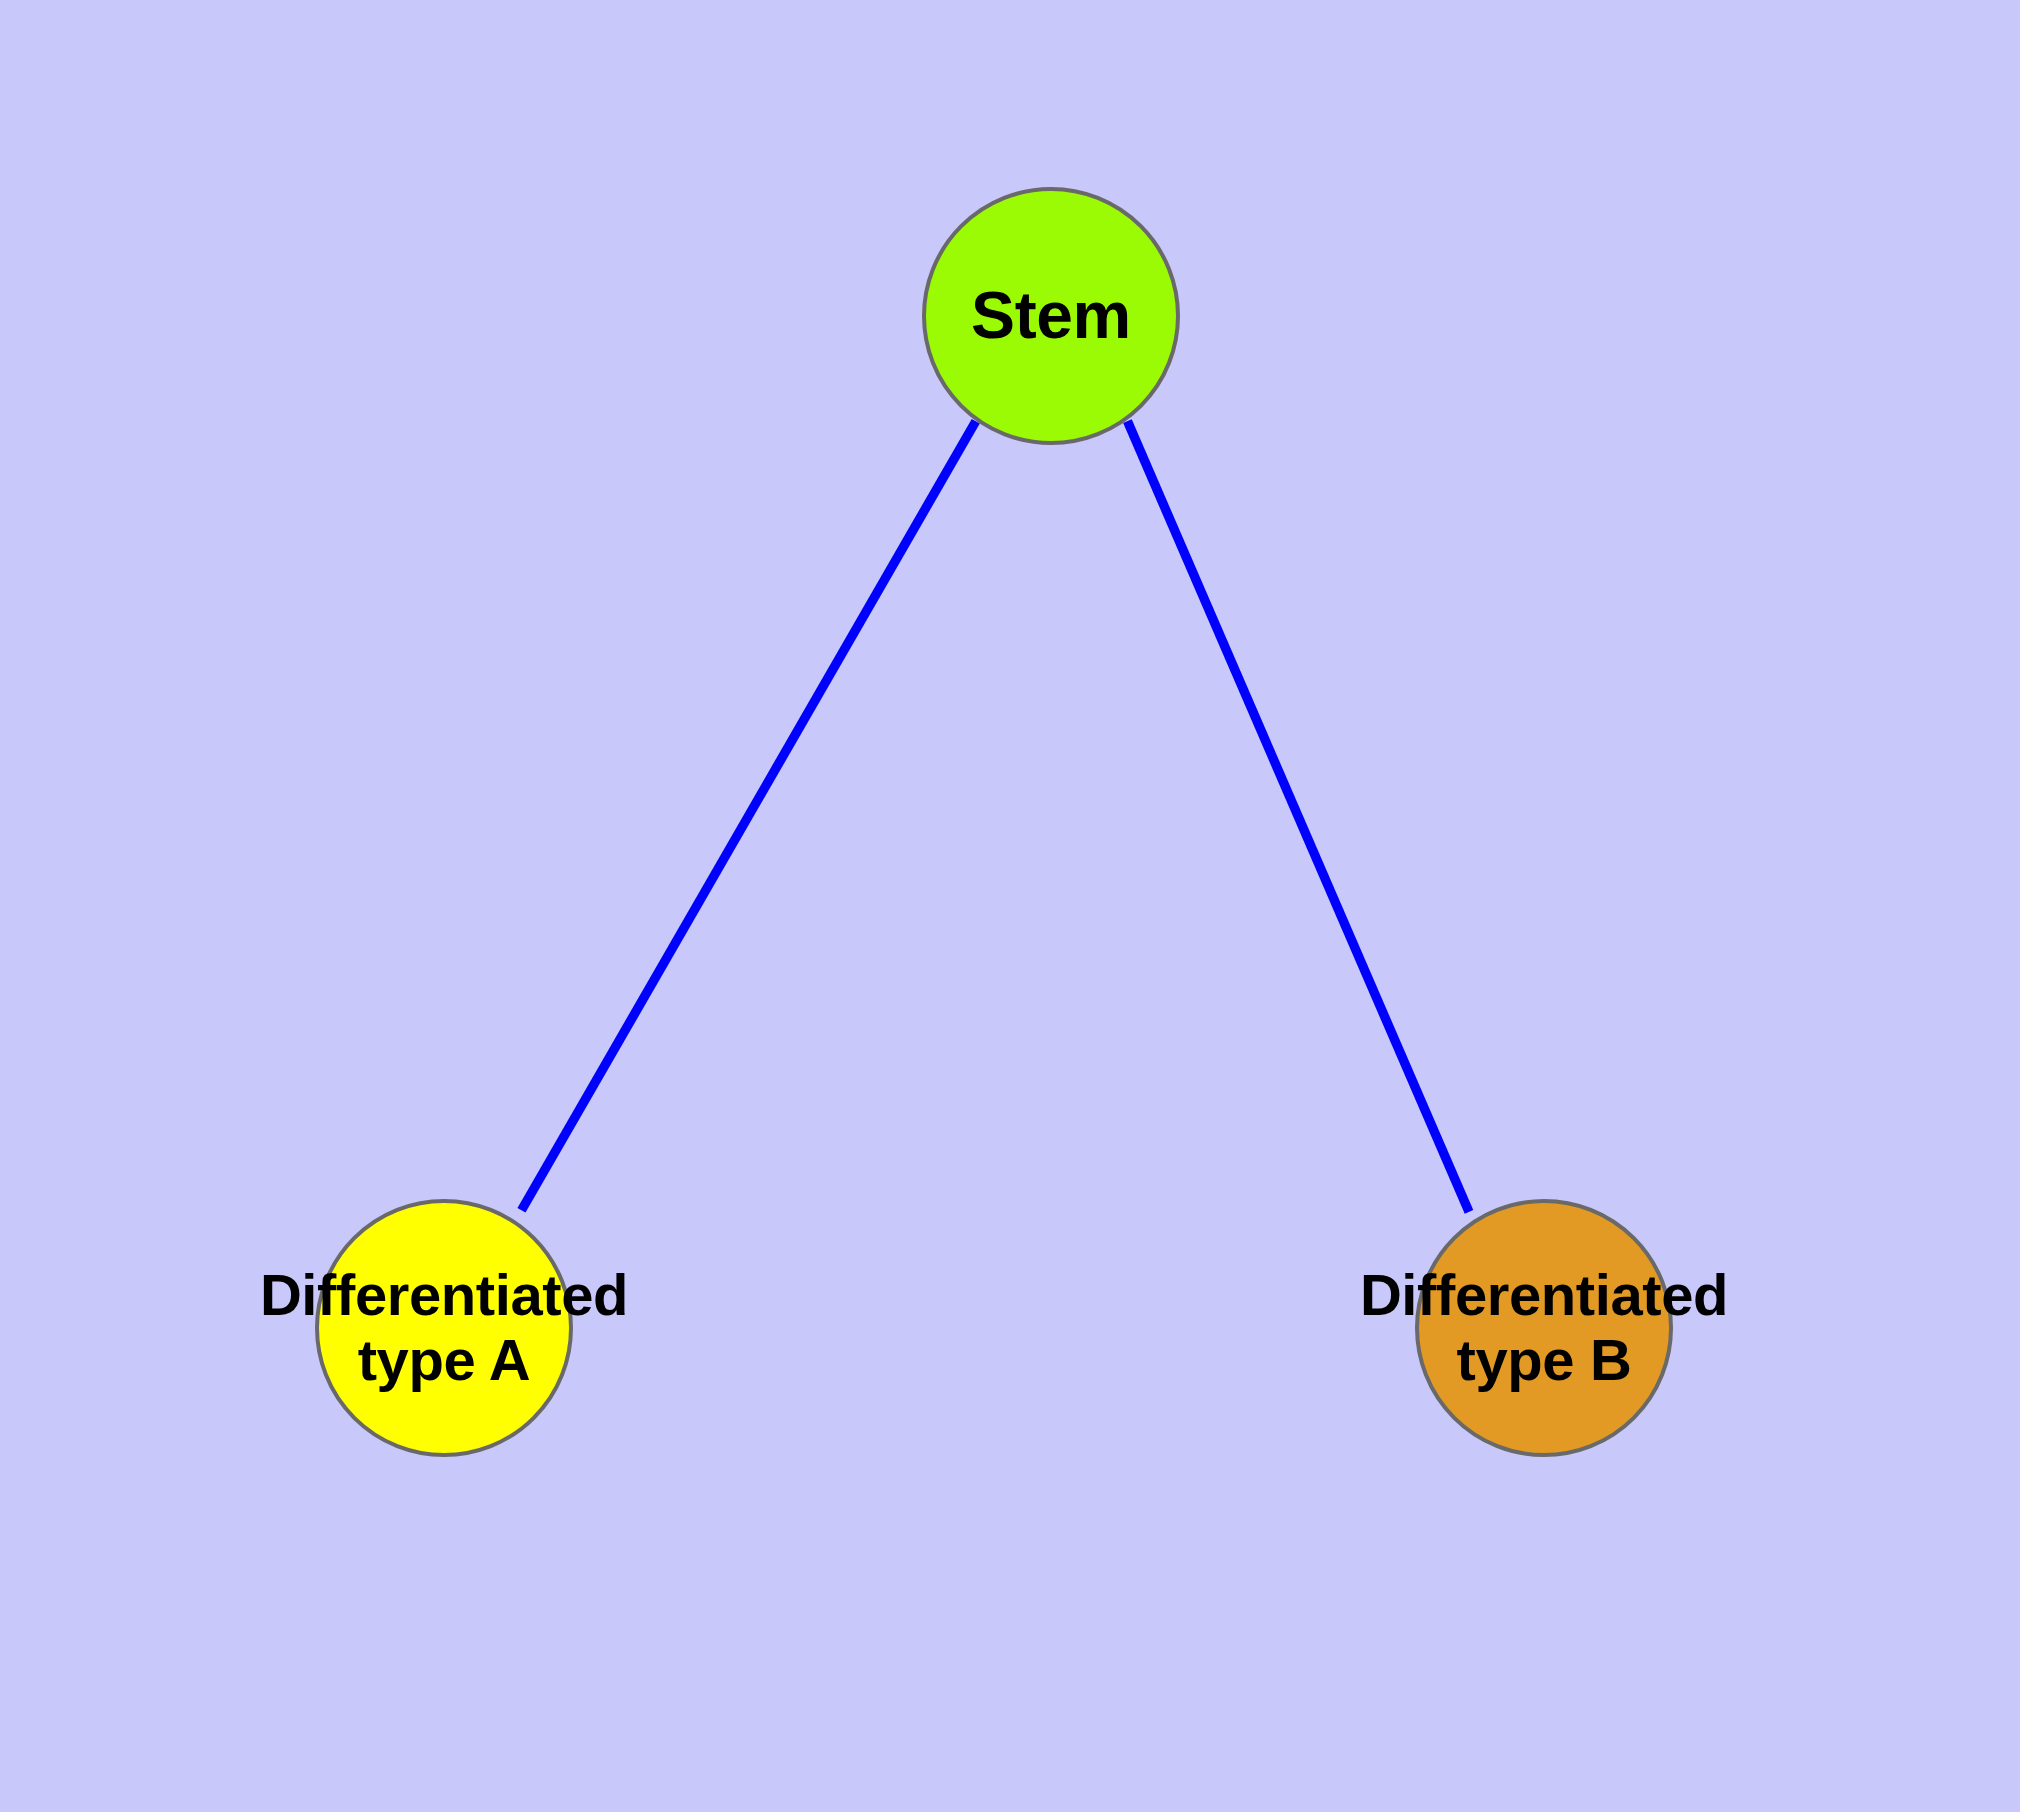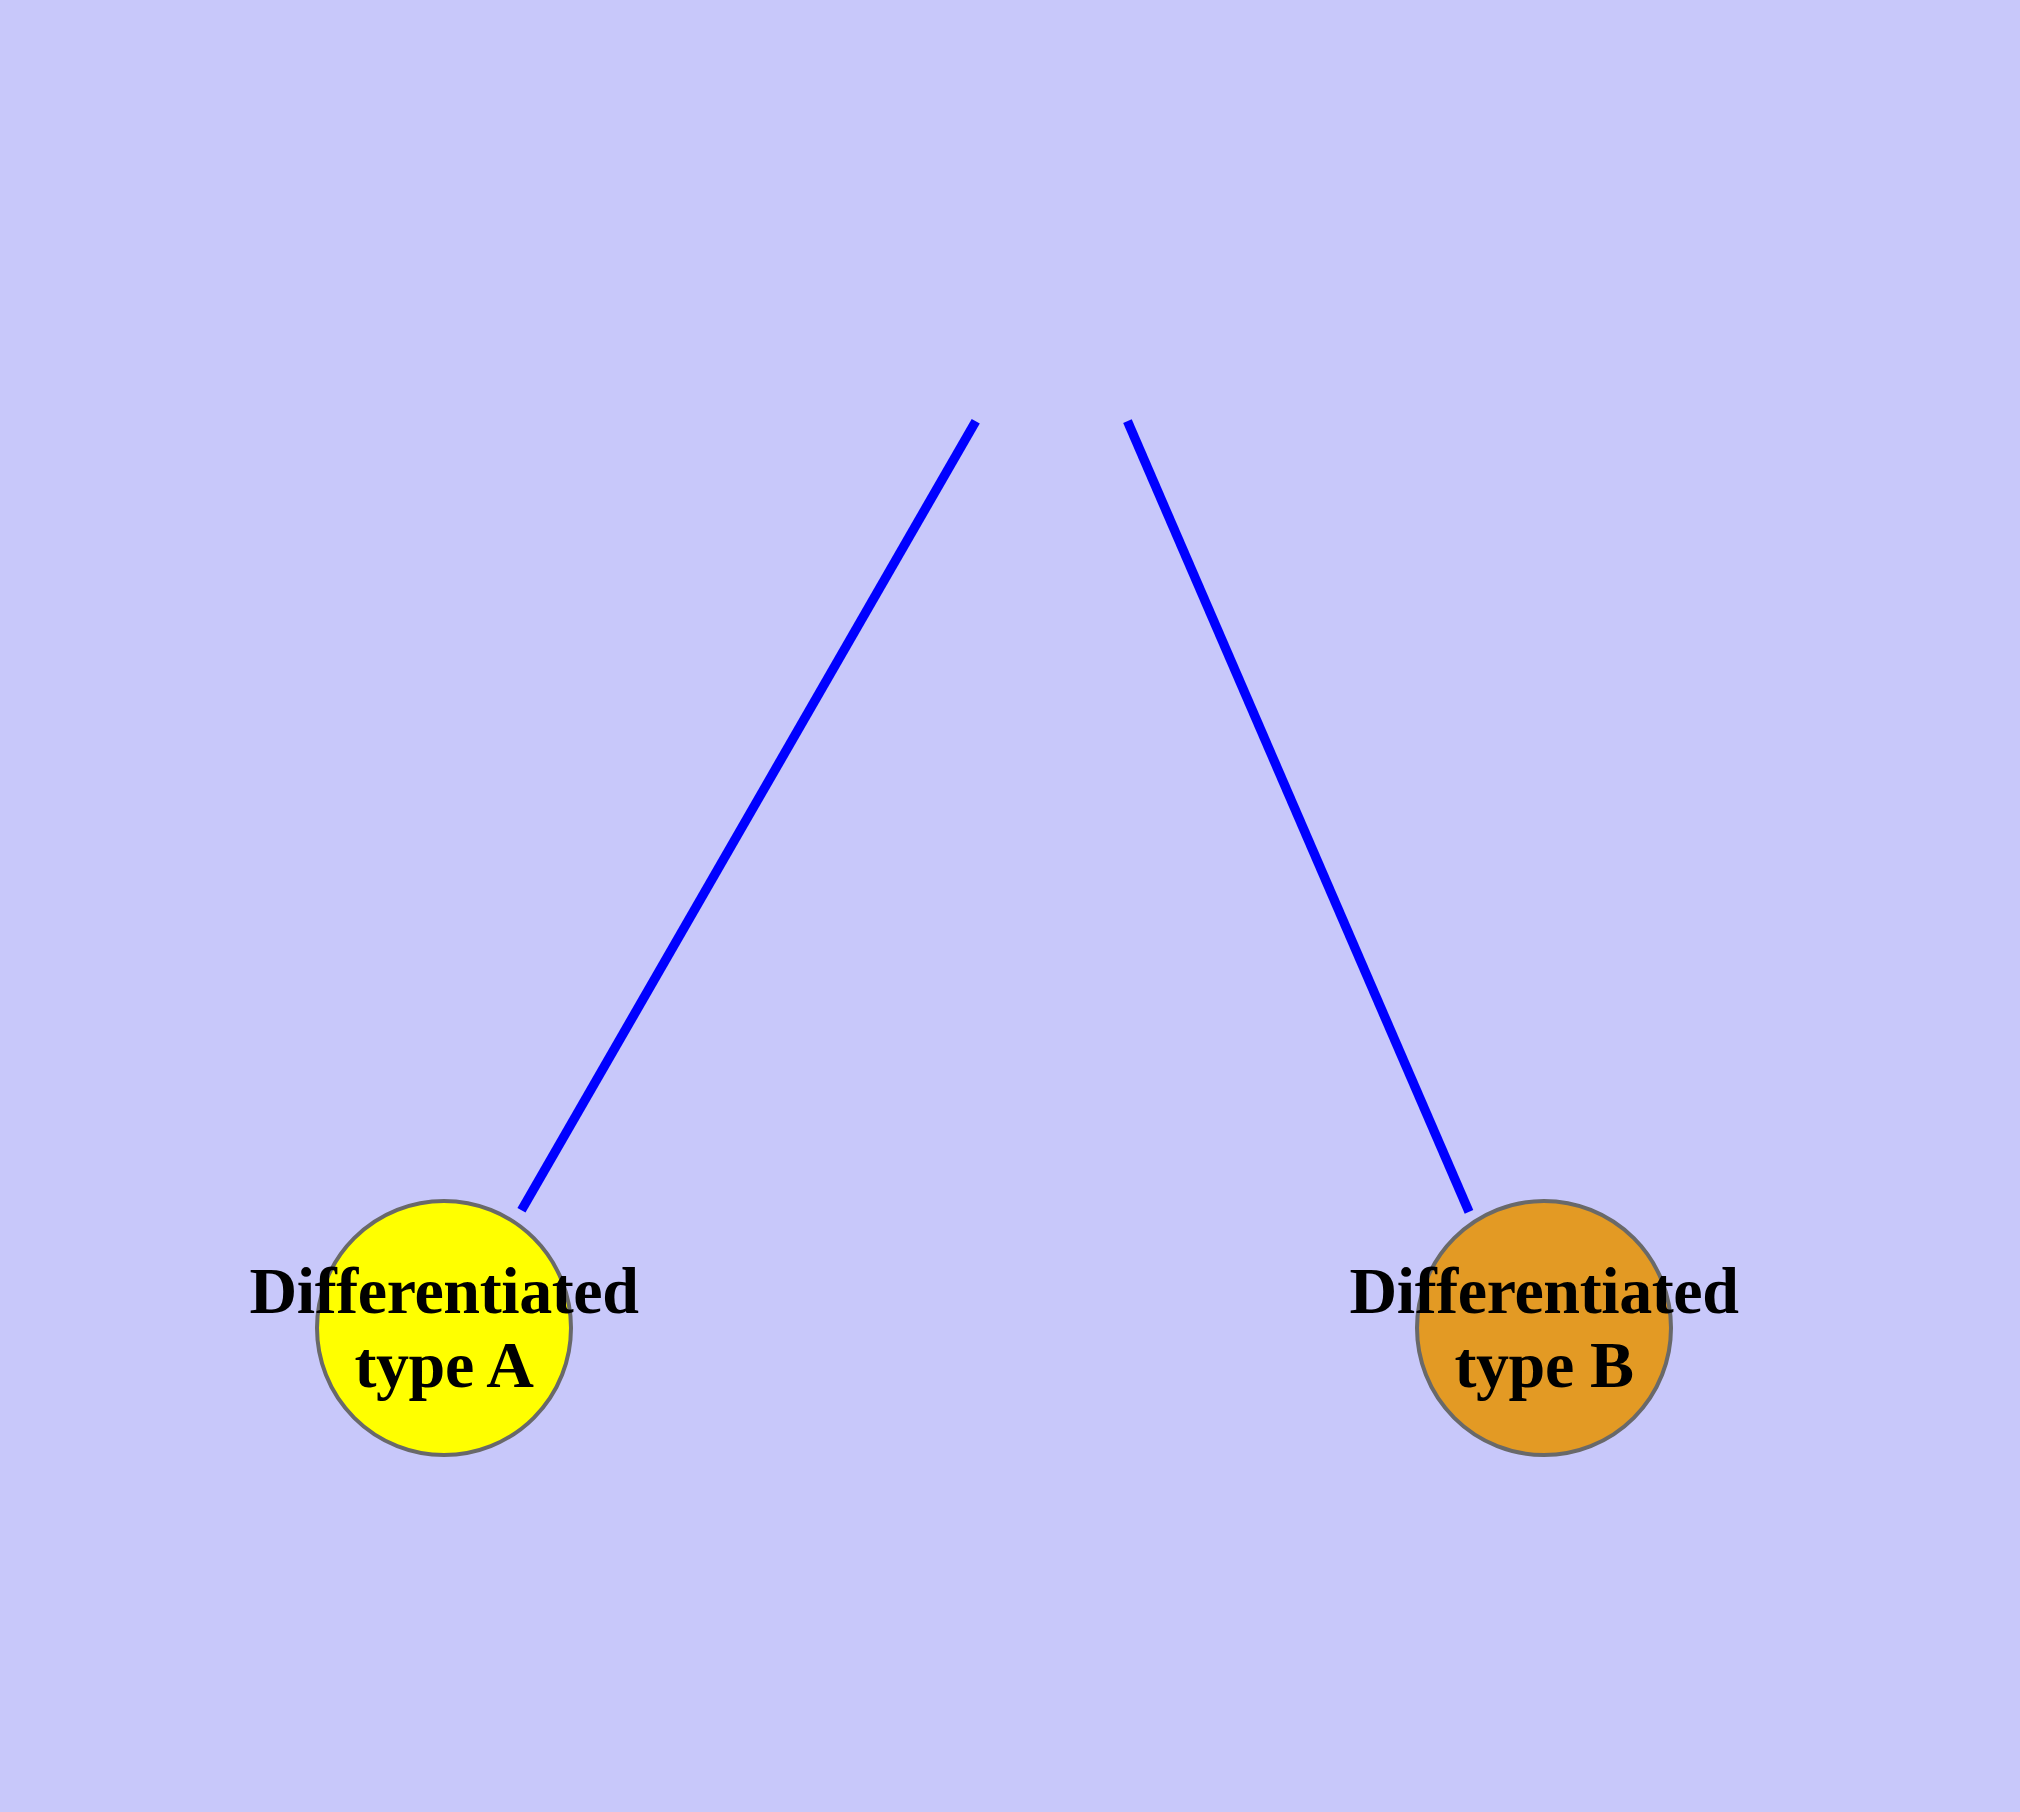--- a/index.html
+++ b/index.html
@@ -44,34 +44,36 @@
     color: #000000;
     font-weight: bold;
     line-height: 1.12;
     letter-spacing: -0.4px;
     pointer-events: none;
   }
   .node-root .node-label {
     font-size: 66px;
   }
   .node-leaf .node-label {
-    font-size: 66px;
-    font-family: Liberation Serif, serif;
+    font-size: 58px;
   }
 </style>
 </head>
 <body style="width: 2021px; height: 1812px;">
 
 <div id="graph-canvas" style="width: 2021px; height: 1812px; background: rgb(200, 200, 250);">
 
   <svg id="edge-layer" viewBox="0 0 2384 2138" xmlns="http://www.w3.org/2000/svg" style="width: 2021px; height: 1812px;">
     <line stroke-linecap="butt" x1="1151" y1="497" x2="615" y2="1428" stroke="#0000ff" stroke-width="11"></line>
     <line stroke-linecap="butt" x1="1330" y1="497" x2="1733" y2="1430" stroke="#0000ff" stroke-width="11"></line>
   </svg>
 
+  <div class="node node-root" style="left: 922px; top: 187px; width: 258px; height: 258px; background: rgb(154, 251, 5); border: 4.2px solid rgb(105, 105, 105);">
+    <span class="node-label" style="color: rgb(0, 0, 0);">Stem</span>
+  </div>
 
   <div class="node node-leaf" style="left: 315px; top: 1199px; width: 258px; height: 258px; background: rgb(255, 255, 0); border: 4.2px solid rgb(105, 105, 105);">
     <span class="node-label" style="color: rgb(0, 0, 0);">Differentiated
 type A</span>
   </div>
 
   <div class="node node-leaf" style="left: 1415px; top: 1199px; width: 258px; height: 258px; background: rgb(227, 154, 36); border: 4.2px solid rgb(105, 105, 105);">
     <span class="node-label" style="color: rgb(0, 0, 0);">Differentiated
 type B</span>
   </div>

